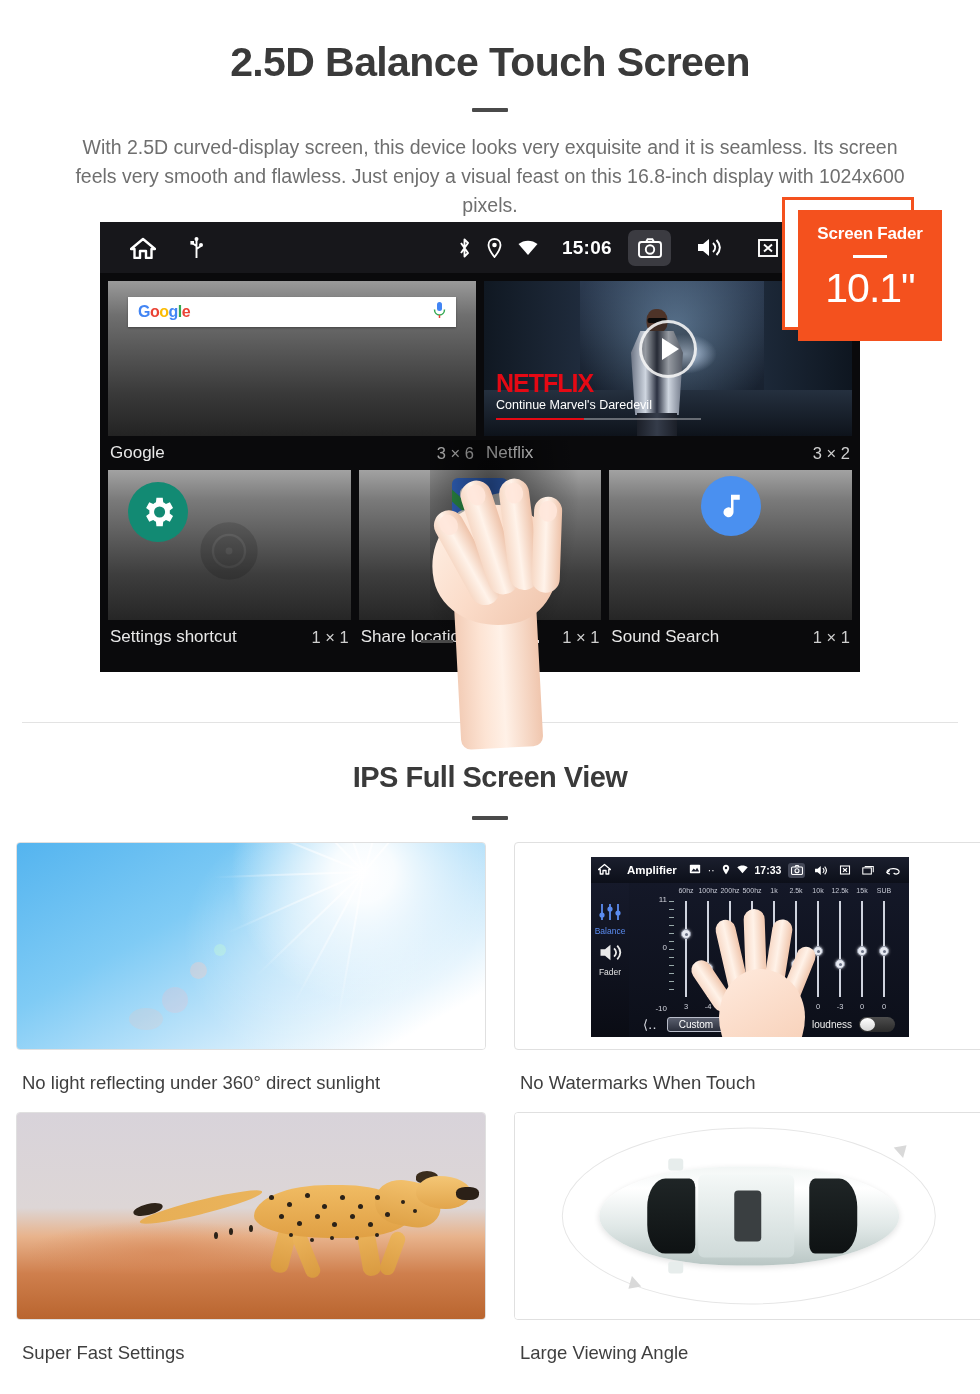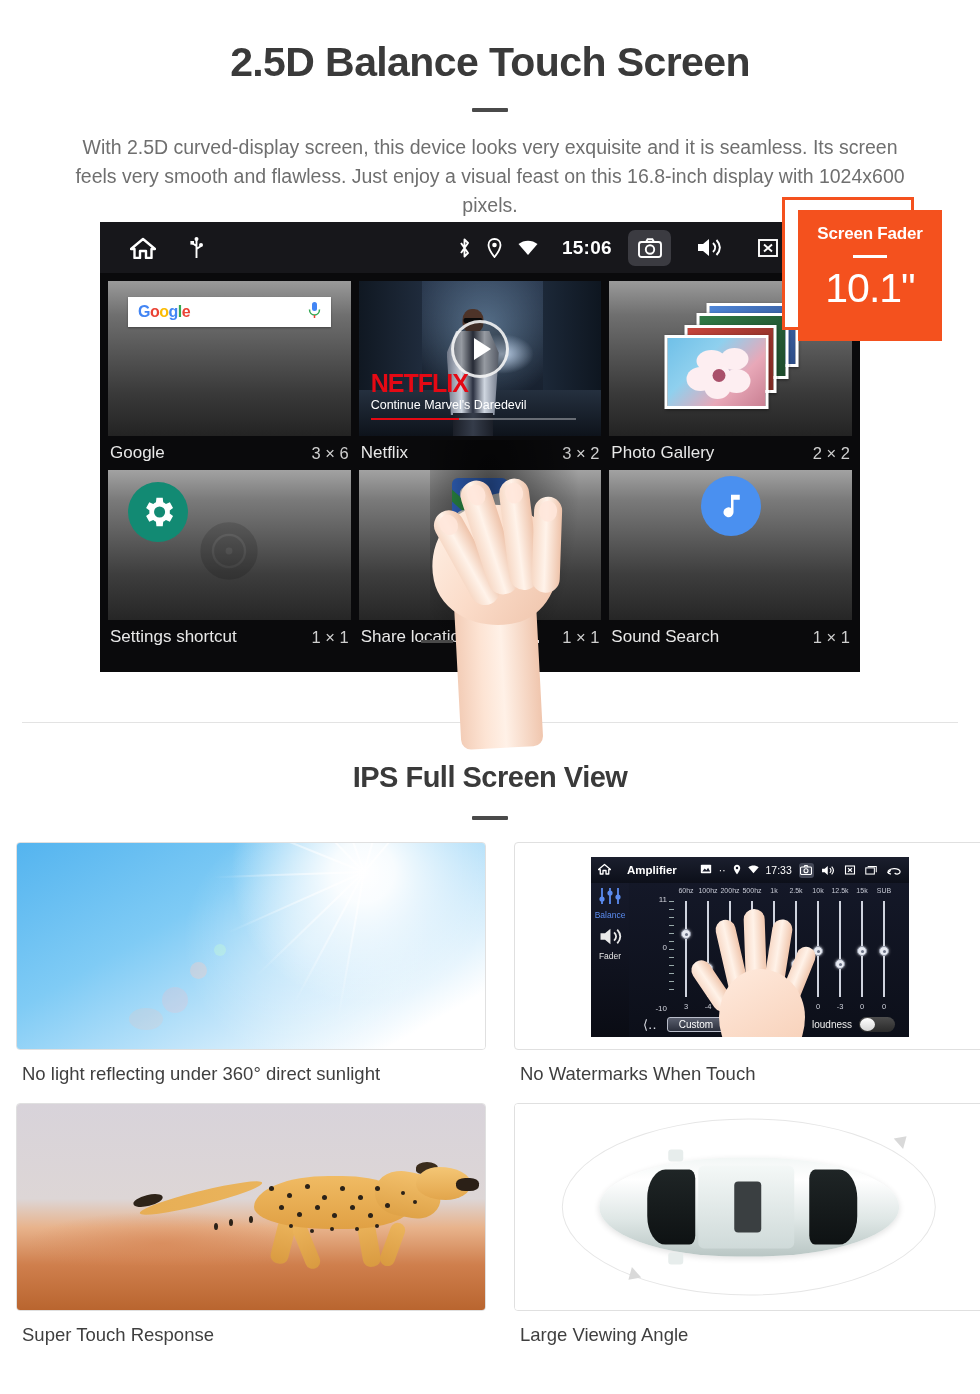--- a/index.html
+++ b/index.html
@@ -297,21 +297,21 @@
   .cell .media {
     width:470px; height:208px;
     border:1px solid #e0e0e0;
     border-radius:4px;
     overflow:hidden;
     position:relative;
     background:#fff;
   }
   .cell .cap {
     font-size:18.5px; color:#3f3f3f;
-    padding: 13px 4px 0 6px;
+    padding: 22px 4px 0 6px;
   }
   .row-gap { height: 18px; }
 
   
   .sunlight {
     position:absolute; inset:0;
     background:
       radial-gradient(circle at 74% 14%, #ffffff 0%, rgba(255,255,255,.92) 8%, rgba(255,255,255,0) 34%),
       radial-gradient(circle at 62% 48%, rgba(255,255,255,.4) 0%, rgba(255,255,255,0) 40%),
       linear-gradient(150deg, #54b4ef 0%, #7fcbf5 35%, #bfe4fa 62%, #ffffff 88%);
@@ -333,27 +333,27 @@
     position:absolute; left:76px; top:14px;
     width:318px; height:180px;
     background:#0b0d16;
     overflow:hidden;
   }
   .amp-top {
     height:26px; background: linear-gradient(to bottom,#1b1f2e,#0c0f19);
     display:flex; align-items:center; color:#fff; padding:0 7px; gap:7px;
     font-size:10px;
   }
-  .amp-title { font-size:11.5px; font-weight:bold; margin:0 16px 0 9px; }
-  .amp-clock { font-size:10.5px; font-weight:normal; }
+  .amp-title { font-size:11.5px; font-weight:bold; margin:0 5px 0 9px; }
+  .amp-clock { font-size:10.5px; font-weight:bold; }
   .amp-sb-btn { width:17px; height:15px; display:inline-flex; align-items:center; justify-content:center; border-radius:3px; }
   .amp-sb-btn.on { background:#444857; }
   .amp-body { position:relative; height:154px; display:flex;
     background: linear-gradient(to bottom,#141828 0%, #0c0f19 100%); }
-  .amp-side { width:58px; padding-top:4px; text-align:center; position:relative;
+  .amp-side { width:58px; padding-top:20px; text-align:center; position:relative;
     background: linear-gradient(to bottom,#161a2b, #0a0c14); }
   .amp-side .lbl { font-size:8.5px; margin-top:1px; }
   .amp-side .lbl.blue { color:#5b8cf0; }
   .amp-side .lbl.wht { color:#e4e4e4; }
   .amp-eq { flex:1; position:relative; padding: 4px 6px 0 6px; }
   .eq-freqs { display:flex; justify-content:space-between; padding:0 8px 0 40px; }
   .eq-freqs span { font-size:7px; color:#c6c9d4; width:22px; text-align:center; }
   .eq-sliders { position:relative; height:104px; margin-top:3px; padding:0 8px 0 40px; display:flex; justify-content:space-between; }
   .eq-axis { position:absolute; left:14px; top:0; bottom:0; width:26px; color:#d2d4dd; font-size:8px; }
   .eq-axis .t { position:absolute; right:8px; }
@@ -580,41 +580,20 @@
             <div class="nf-progress">
                 <b></b>
               </div>
           </div>
           <div class="wlabel">
             <span class="name">Netflix</span>
             <span class="size">3 × 2</span>
           </div>
         </div>
 
-        <div class="wcell">
-          <div class="wtile">
-            <div class="pg-wrap">
-              <div class="pg-card pg-c4"></div>
-              <div class="pg-card pg-c3"></div>
-              <div class="pg-card pg-c2"></div>
-              <div class="pg-card pg-c1">
-                <span class="pg-petal" style="left:30%;top:18%;width:30px;height:22px;"></span>
-                <span class="pg-petal" style="left:54%;top:16%;width:28px;height:22px;"></span>
-                <span class="pg-petal" style="left:20%;top:44%;width:28px;height:24px;"></span>
-                <span class="pg-petal" style="left:56%;top:46%;width:28px;height:24px;"></span>
-                <span class="pg-petal" style="left:38%;top:58%;width:26px;height:22px;"></span>
-                <span class="pg-center"></span>
-              </div>
-            </div>
-          </div>
-          <div class="wlabel">
-            <span class="name">Photo Gallery</span>
-            <span class="size">2 × 2</span>
-          </div>
-        </div>
       </div>
 
       <div class="wrow">
 
         <div class="wcell row2">
           <div class="wtile">
             <div class="gear-ghost">
               <svg width="110" height="110" viewBox="0 0 48 48">
                   <path d="M24 14a10 10 0 100 20 10 10 0 000-20zm0 6a4 4 0 110 8 4 4 0 010-8z" fill="none" stroke="#000" stroke-width="5"></path>
                 </svg>
@@ -994,21 +973,21 @@
               <i class="spot" style="left:64%;top:54%;width:4px;height:4px"></i>
               <i class="spot" style="left:74%;top:26%;width:4px;height:4px"></i>
               <i class="spot" style="left:79%;top:34%;width:4px;height:4px"></i>
               <i class="spot" style="left:6%;top:50%;width:4px;height:7px"></i>
               <i class="spot" style="left:14%;top:47%;width:4px;height:7px"></i>
               <i class="spot" style="left:0%;top:53%;width:4px;height:7px"></i>
             </div>
           </div>
         </div>
       </div>
-      <div class="cap">Super Touch Response</div>
+      <div class="cap">Super Fast Settings</div>
     </div>
 
     <div class="cell">
       <div class="media">
         <div class="car-scene">
           <div class="car-ellipse"></div>
           <span class="car-arrow tr"></span>
           <span class="car-arrow bl"></span>
           <div class="car-body">
             <span class="car-wind front"></span>

